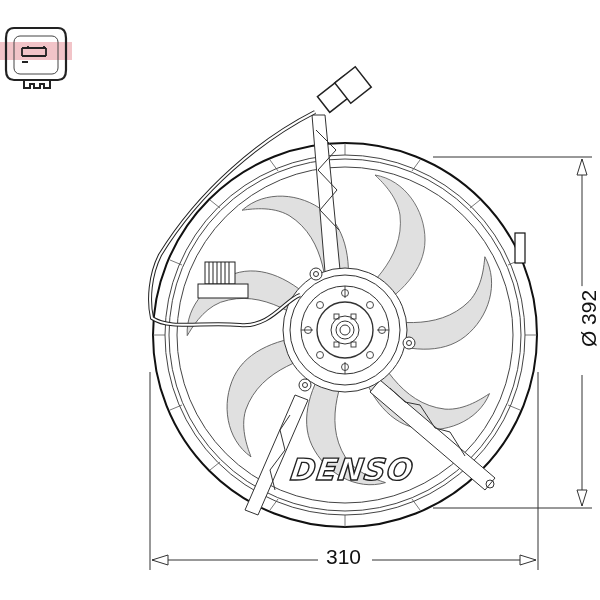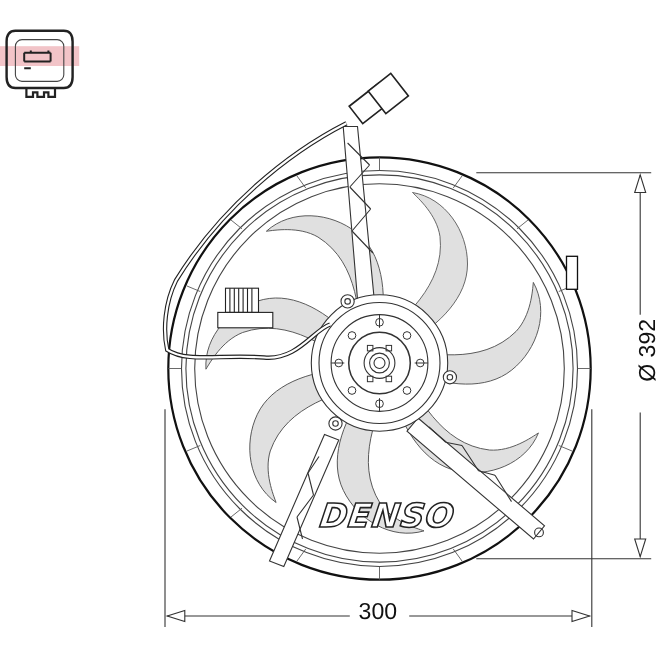--- a/index.html
+++ b/index.html
@@ -127,21 +127,21 @@
       <line x1="433" y1="157" x2="592" y2="157"></line>
       <line x1="433" y1="508" x2="592" y2="508"></line>
       <line x1="582" y1="159" x2="582" y2="288"></line>
       <line x1="582" y1="375" x2="582" y2="506"></line>
       <path d="M582,159 L577,175 L587,175 Z"></path>
       <path d="M582,506 L577,490 L587,490 Z"></path>
     </g>
   </svg>
 
   <div id="brand-text">DENSO</div>
-  <div id="dim-width-label" class="dim-label">300</div>
+  <div id="dim-width-label" class="dim-label">310</div>
   <div id="dim-dia-label" class="dim-label">Ø 392</div>
 
   <div id="connector-thumb">
     <svg width="80" height="80" viewBox="0 0 80 80">
       <rect x="0" y="22" width="72" height="18" fill="#f2c4c8"></rect>
       <path d="M14,8 Q6,8 6,18 L6,50 Q6,60 14,60 L58,60 Q66,60 66,50 L66,18 Q66,8 58,8 Z" fill="none" stroke="#222" stroke-width="2.2"></path>
       <path d="M20,16 h32 a6,6 0 0 1 6,6 v26 a6,6 0 0 1 -6,6 h-32 a6,6 0 0 1 -6,-6 v-26 a6,6 0 0 1 6,-6 Z" fill="none" stroke="#444" stroke-width="1"></path>
       <path d="M22,28 h24 M22,28 v8 M46,28 v8 M22,36 h24 M28,26 v2 M44,26 v2 M22,42 h6" stroke="#222" stroke-width="1.8" fill="none"></path>
       <path d="M24,60 v8 h6 v-4 h4 v4 h6 v-4 h4 v4 h6 v-8" fill="none" stroke="#222" stroke-width="2"></path>
     </svg>

